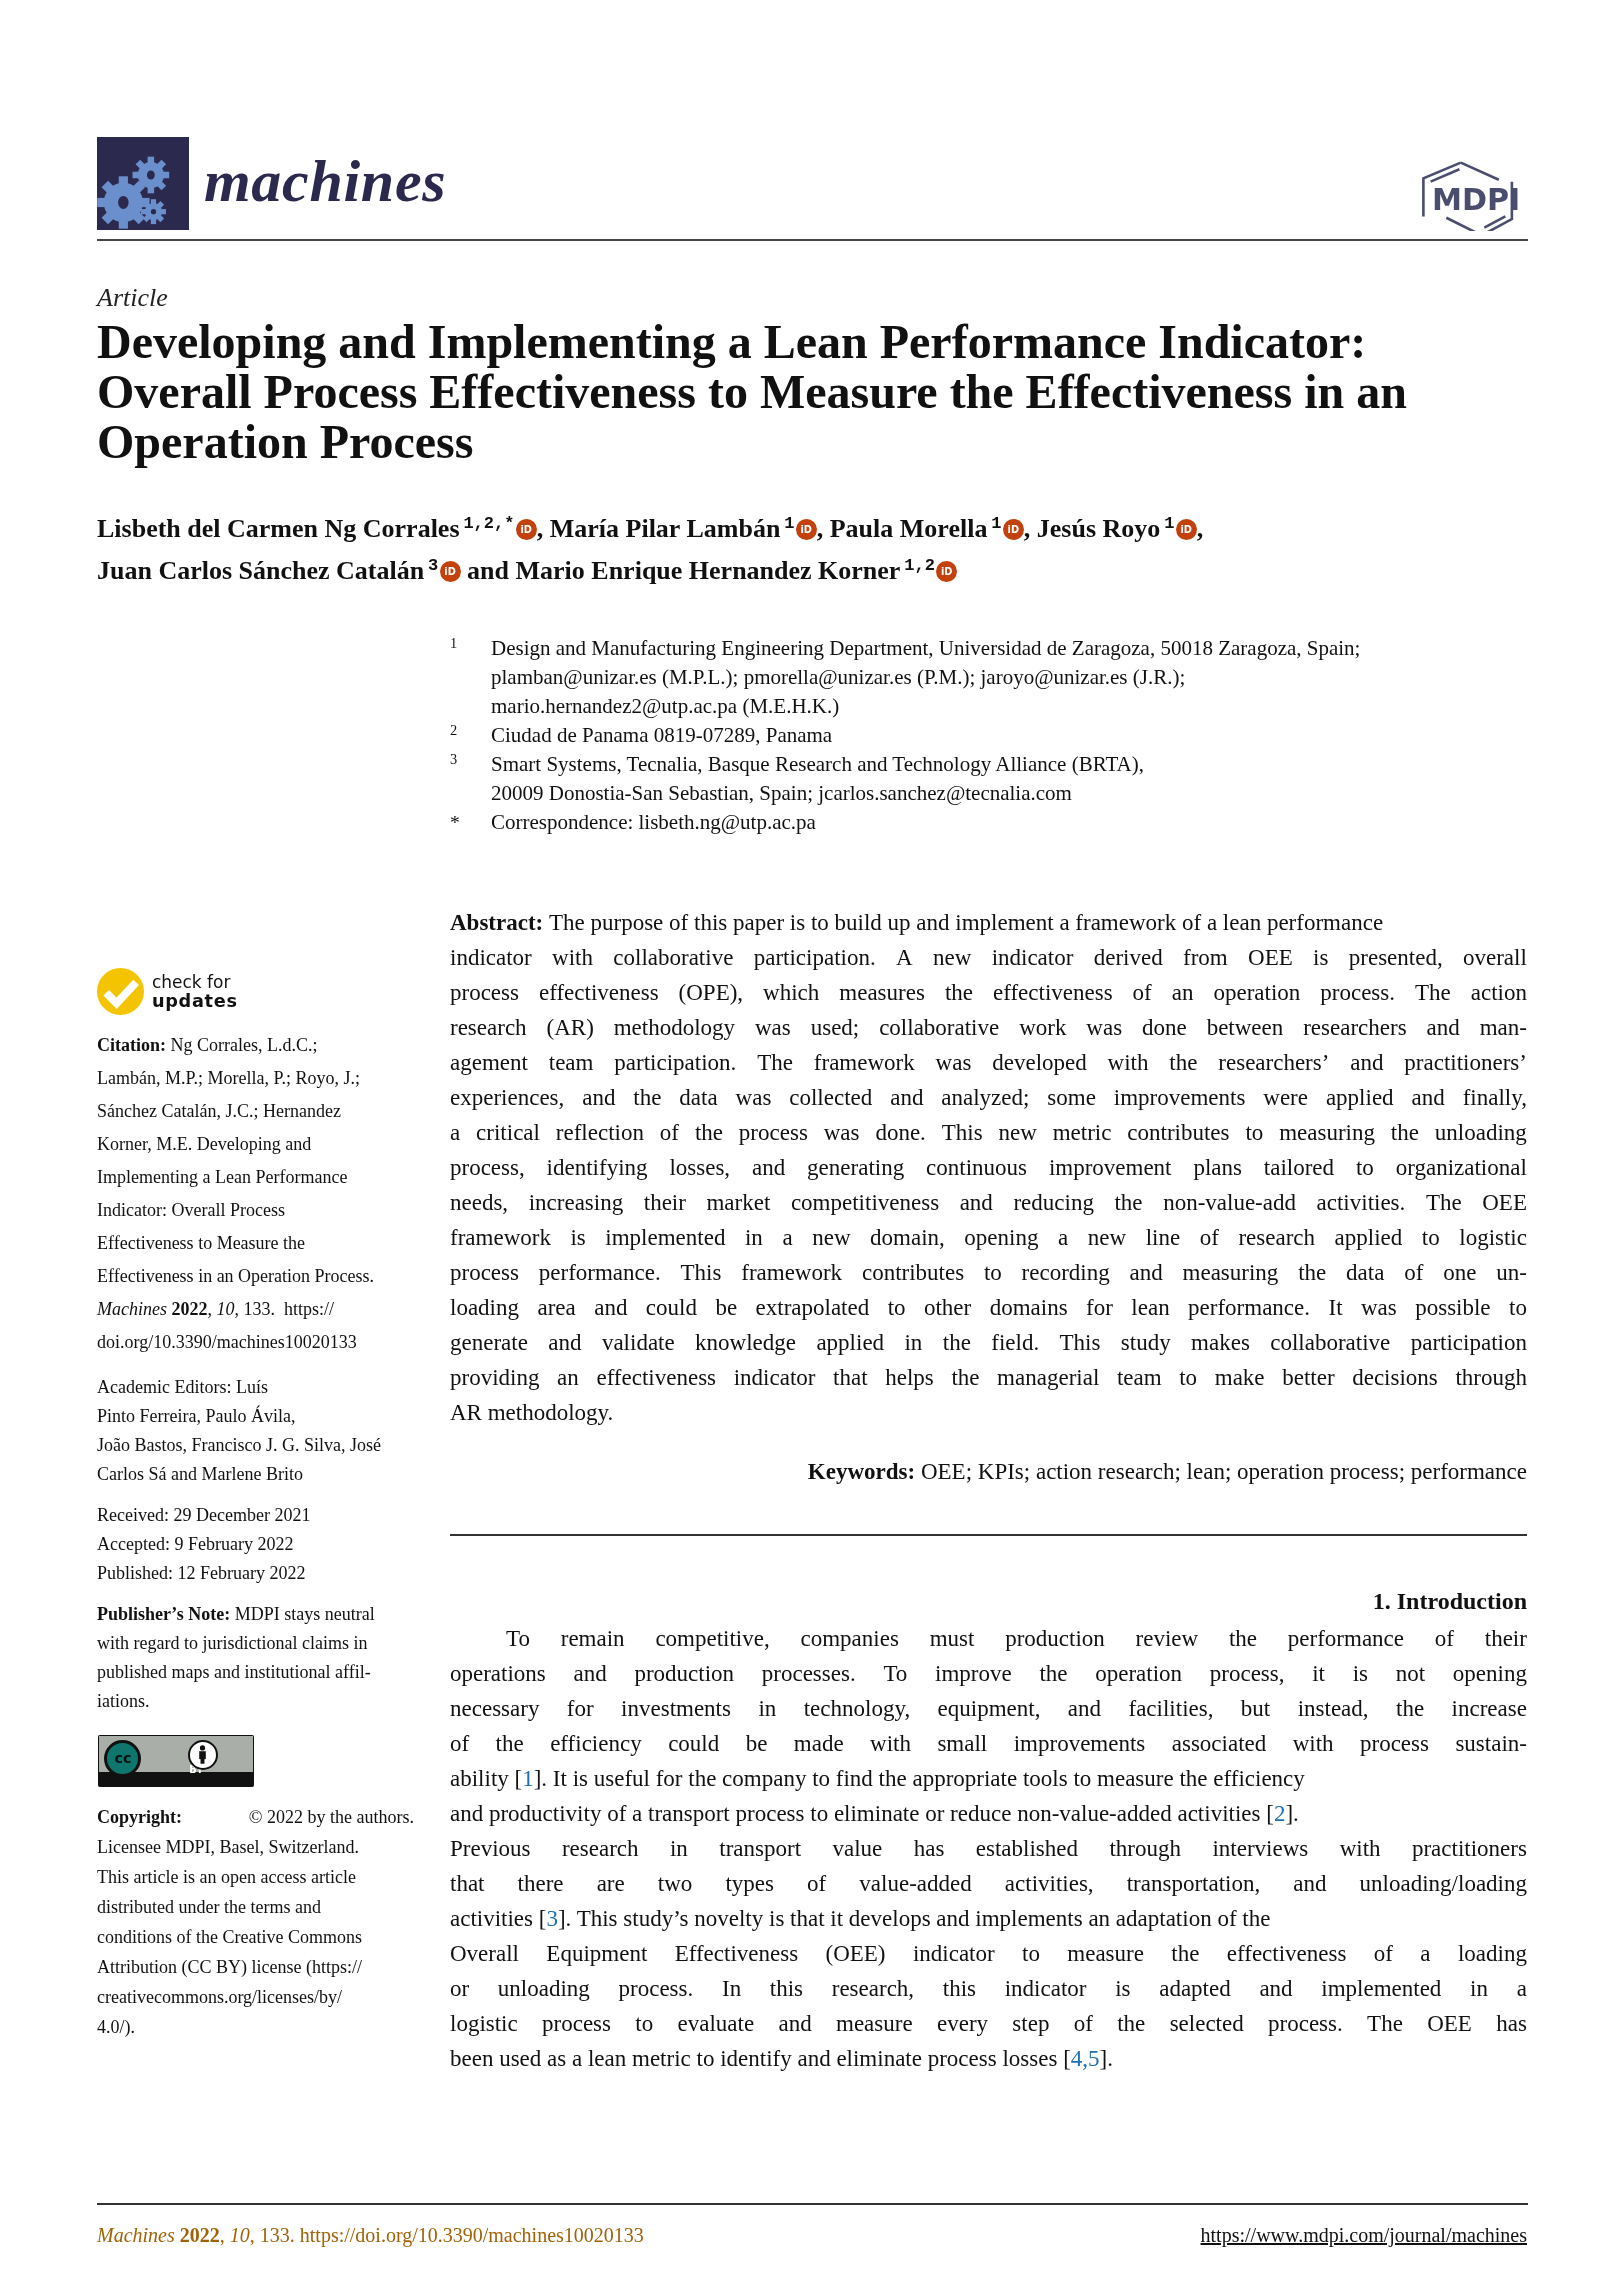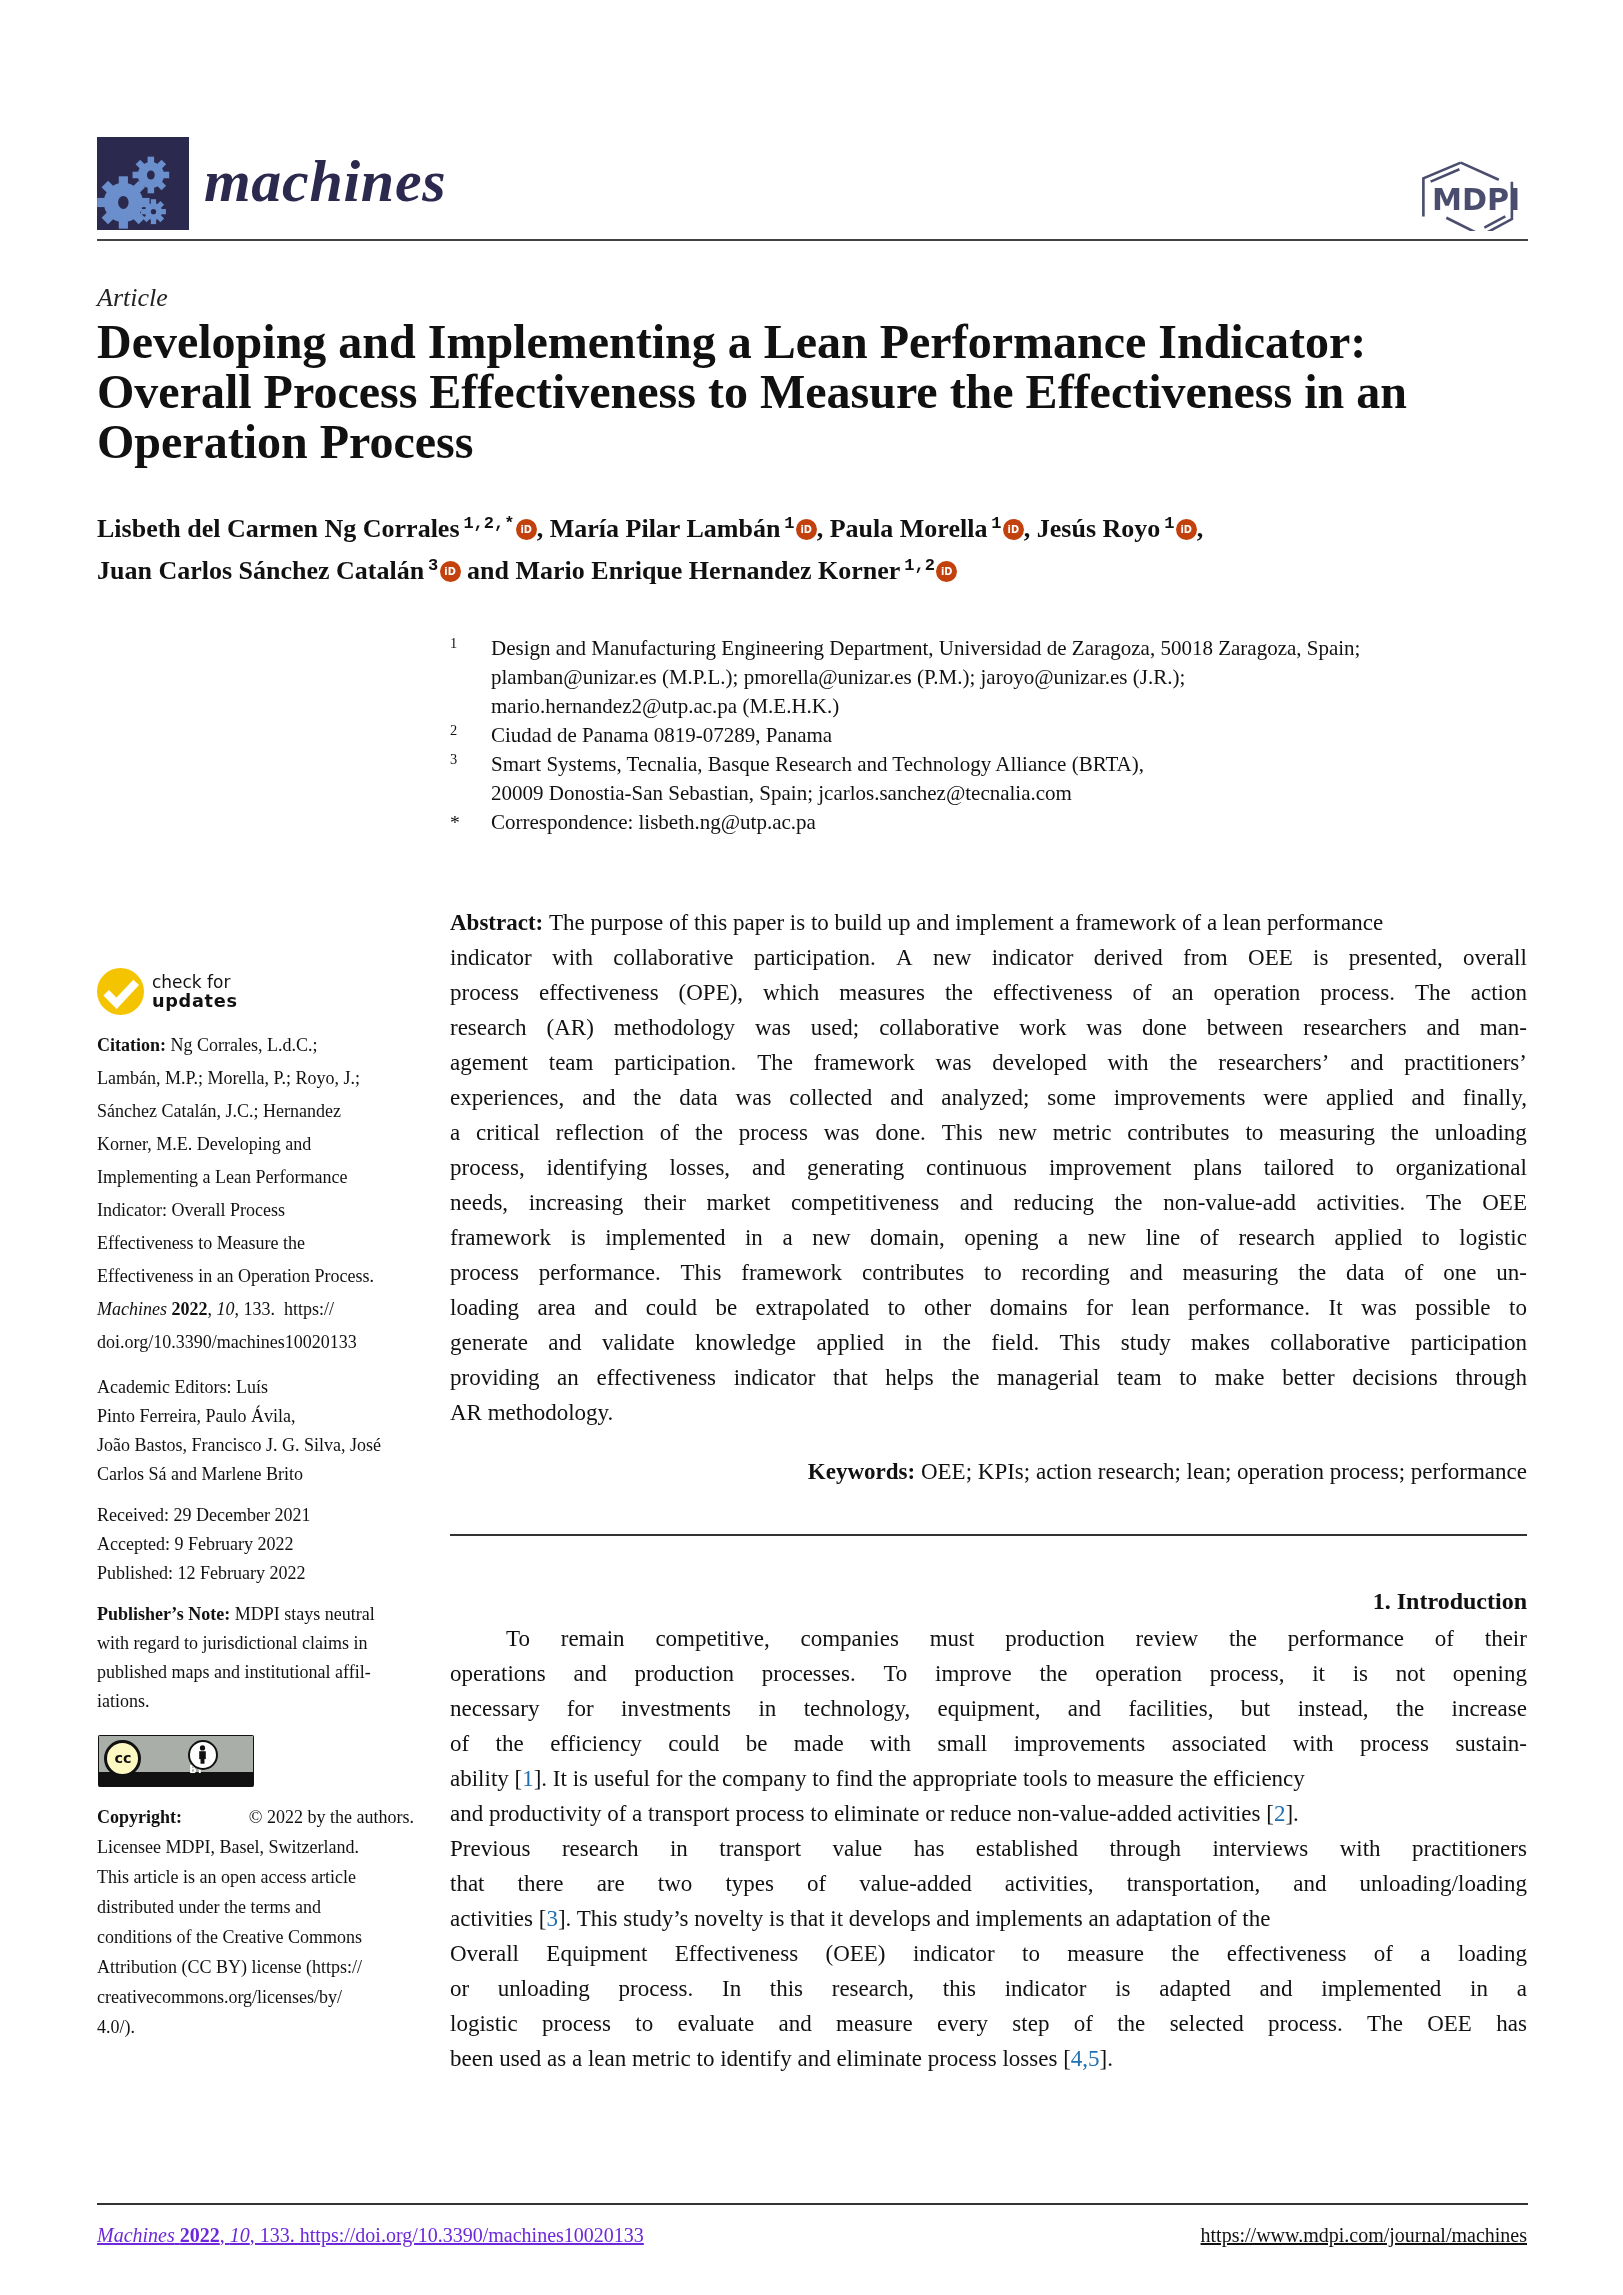--- a/index.html
+++ b/index.html
@@ -63,39 +63,39 @@
   #cfu-line1 { font-size: 17px; }
   #cfu-line2 { font-size: 17.7px; font-weight: bold; letter-spacing: 0.7px; }
   .sb-block { margin-top: 0; }
   .sb-line { white-space: nowrap; }
   .justify-line { display: flex; justify-content: space-between; white-space: nowrap; width: 317px; }
   .bold { font-weight: bold; }
   .ital { font-style: italic; }
   #cc-badge { width: 154px; height: 50px; margin: 19.6px 0 14.4px 1.3px; position: relative; background: #a9aea8; border: 1.3px solid #111; border-radius: 1.3px; overflow: hidden; }
   #cc-bottom { position: absolute; left: 0; bottom: 0; width: 100%; height: 14.4px; background: #111; }
   #cc-by { position: absolute; left: 90px; bottom: 0.7px; color: #fff; font-family: "DejaVu Sans", sans-serif; font-weight: bold; font-size: 9.8px; }
-  #cc-circle { position: absolute; left: 5.2px; top: 3.9px; width: 37px; height: 37px; border-radius: 50%; background: #fef9c3; border: 3.3px solid #111; box-sizing: border-box; font-family: "DejaVu Sans", sans-serif; font-weight: bold; font-size: 14.4px; text-align: center; line-height: 30px; color:#111; }
+  #cc-circle { position: absolute; left: 5.2px; top: 3.9px; width: 37px; height: 37px; border-radius: 50%; background: #0f766e; border: 3.3px solid #111; box-sizing: border-box; font-family: "DejaVu Sans", sans-serif; font-weight: bold; font-size: 14.4px; text-align: center; line-height: 30px; color:#111; }
   #by-circle { position: absolute; left: 89px; top: 3.9px; width: 30px; height: 30px; border-radius: 50%; background: #fff; border: 2.6px solid #111; box-sizing: border-box; }
 
   
   #main {
     left: 450px; top: 905px; width: 1077px; font-family: "Liberation Serif", serif;
     font-size: 23px; line-height: 35px; color: #111; text-align: right;
   }
   .jline { display: flex; justify-content: space-between; white-space: nowrap; }
   .jline.last { justify-content: flex-start; }
   #keywords { margin-top: 24px; }
   #section-rule { height: 2px; background: #333; margin-top: 45px; width: 1077px; }
   #intro-heading { font-weight: bold; font-size: 24px; margin-top: 47px; line-height: 37px; }
   .indent { padding-left: 56px; }
   .ref { color: #1f6fb2; }
 
   
   #footer-rule { left: 97px; top: 2203px; width: 1431px; height: 2px; background: #333; }
-  #footer-left { left: 97px; top: 2224px; font-family: "Liberation Serif", serif; font-size: 20px; color: #6d28d9; white-space: nowrap; text-decoration: underline; }
+  #footer-left { left: 97px; top: 2224px; font-family: "Liberation Serif", serif; font-size: 20px; color: #a16207; white-space: nowrap; }
   #footer-right { right: 96px; top: 2224px; font-family: "Liberation Serif", serif; font-size: 20px; color: #111; white-space: nowrap; text-decoration: underline; }
 </style>
 </head>
 <body>
 
 <div class="abs" id="logo-box">
   <svg width="92" height="93" viewBox="0 0 140 142">
     <g fill="#6a8fcc">
       <circle cx="40" cy="100" r="30"></circle>
       <g transform="translate(40,100)">

